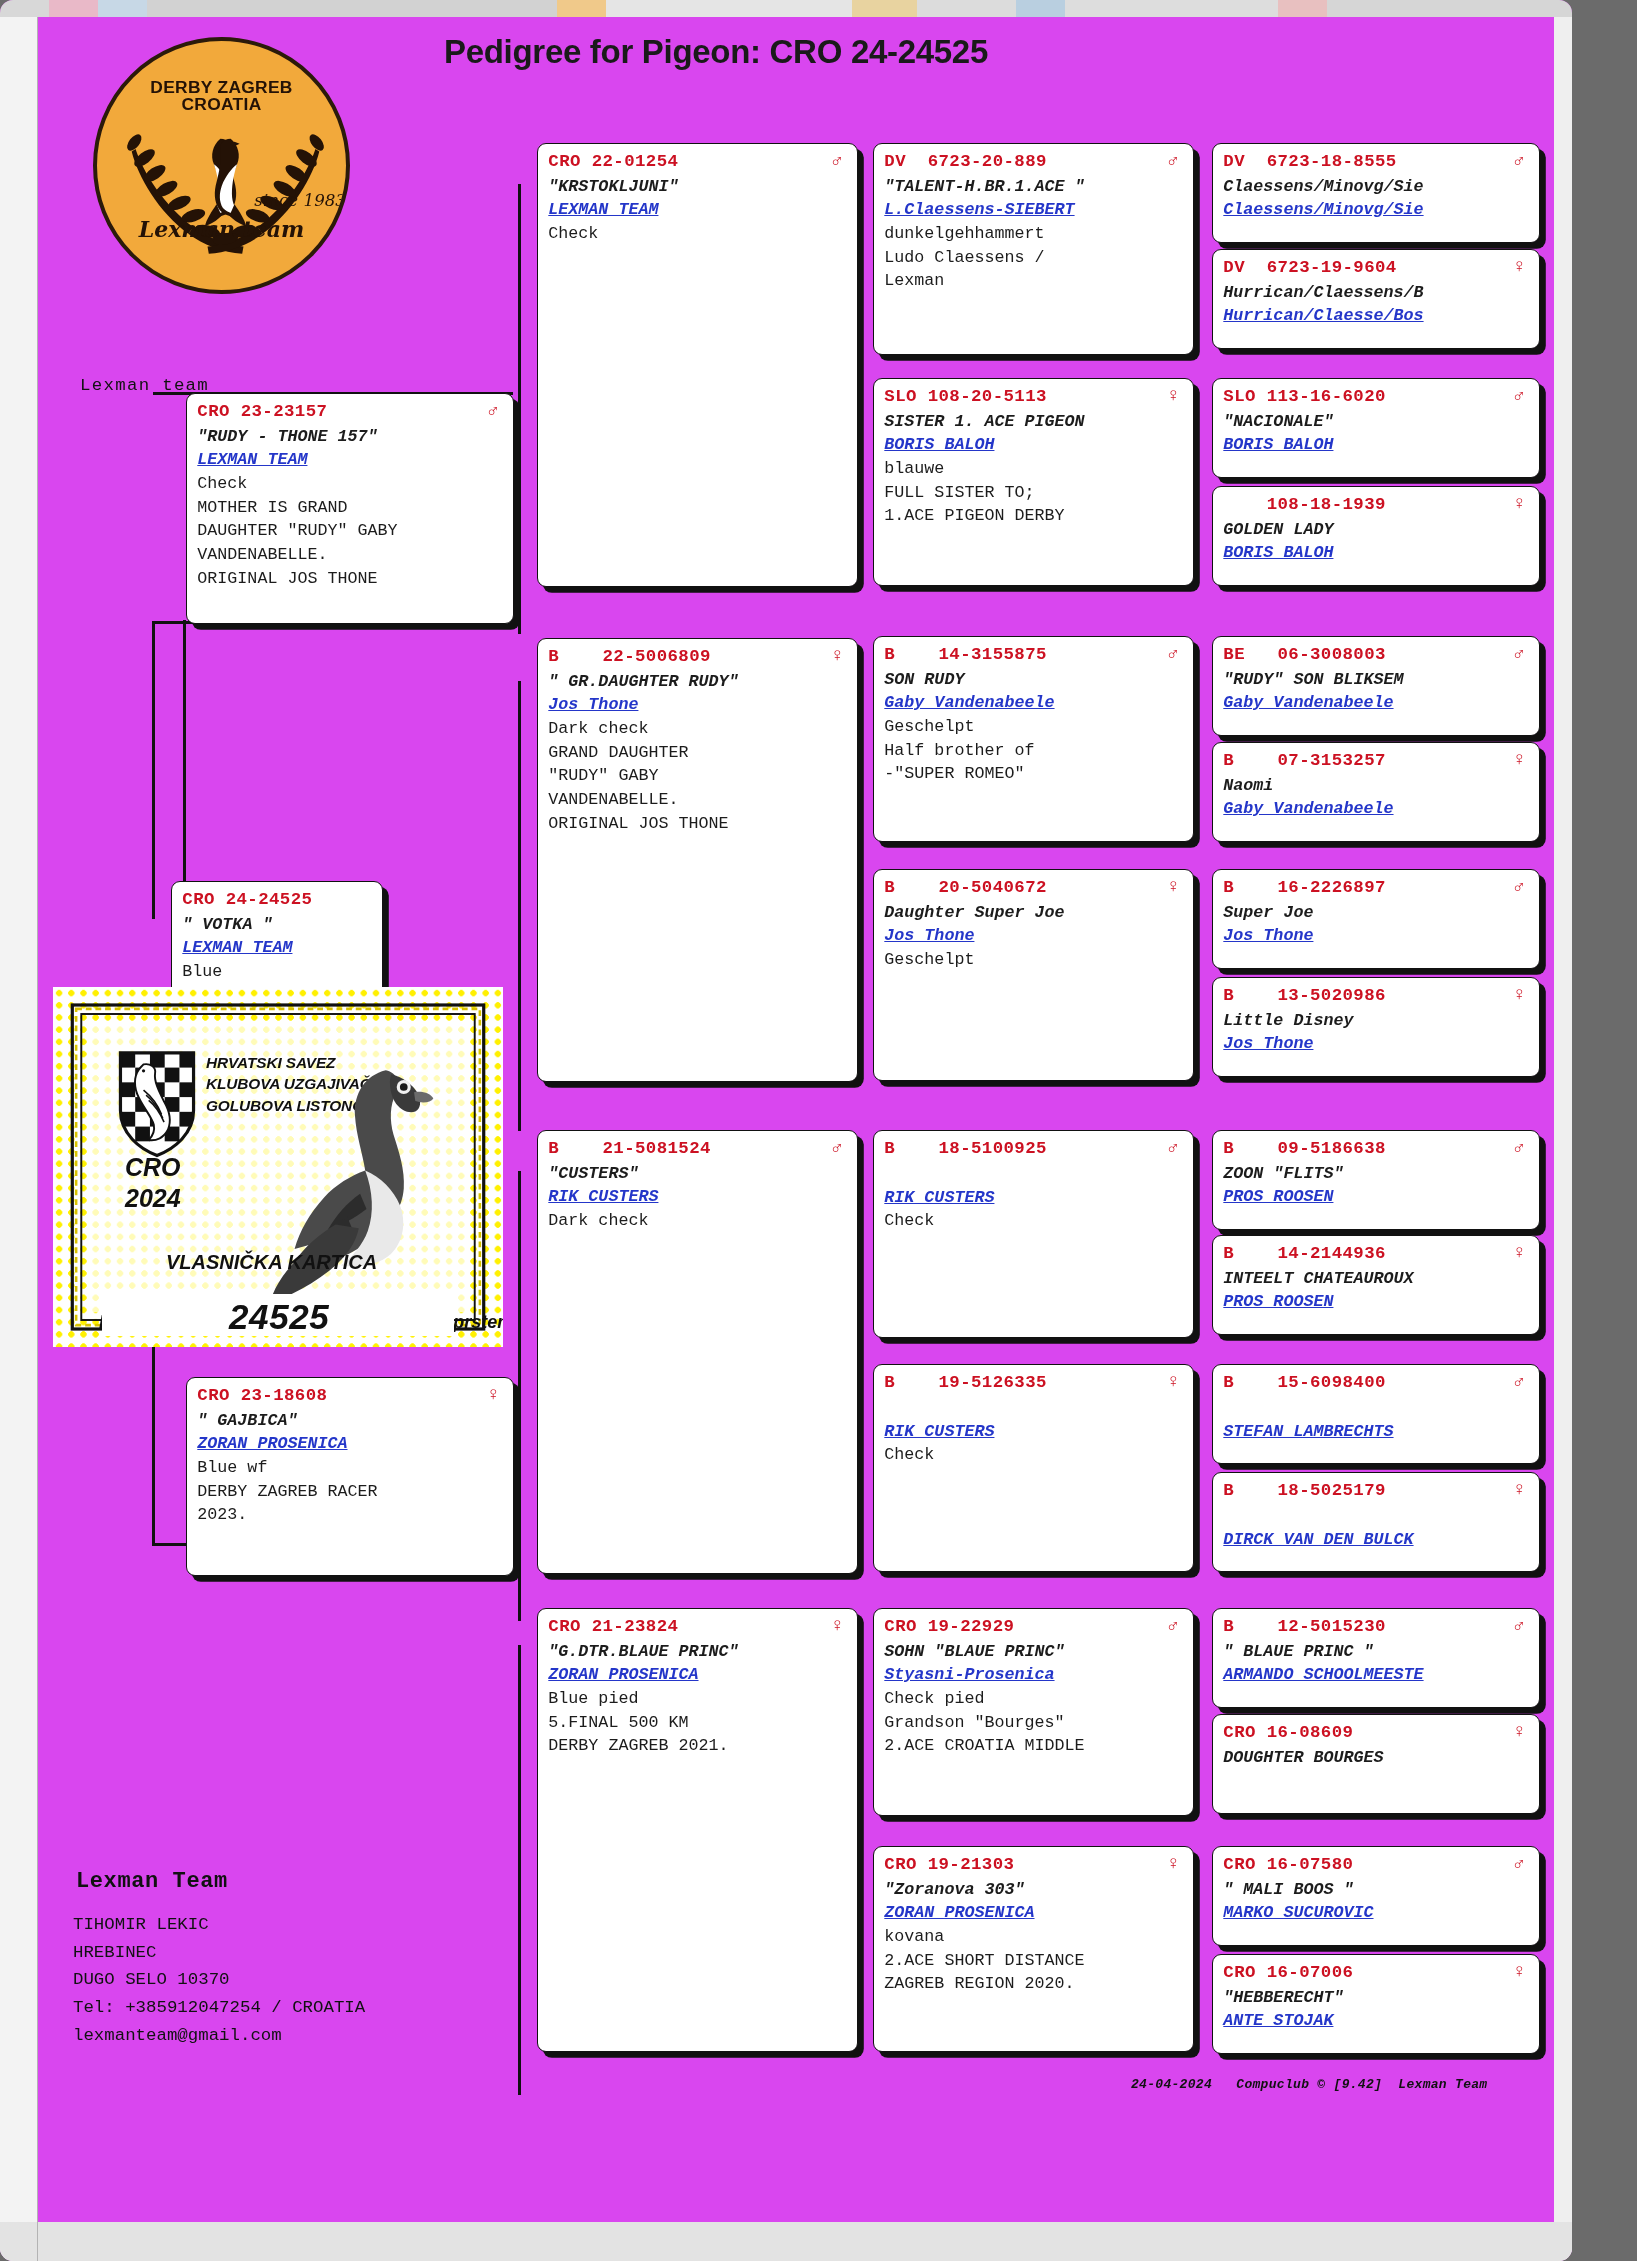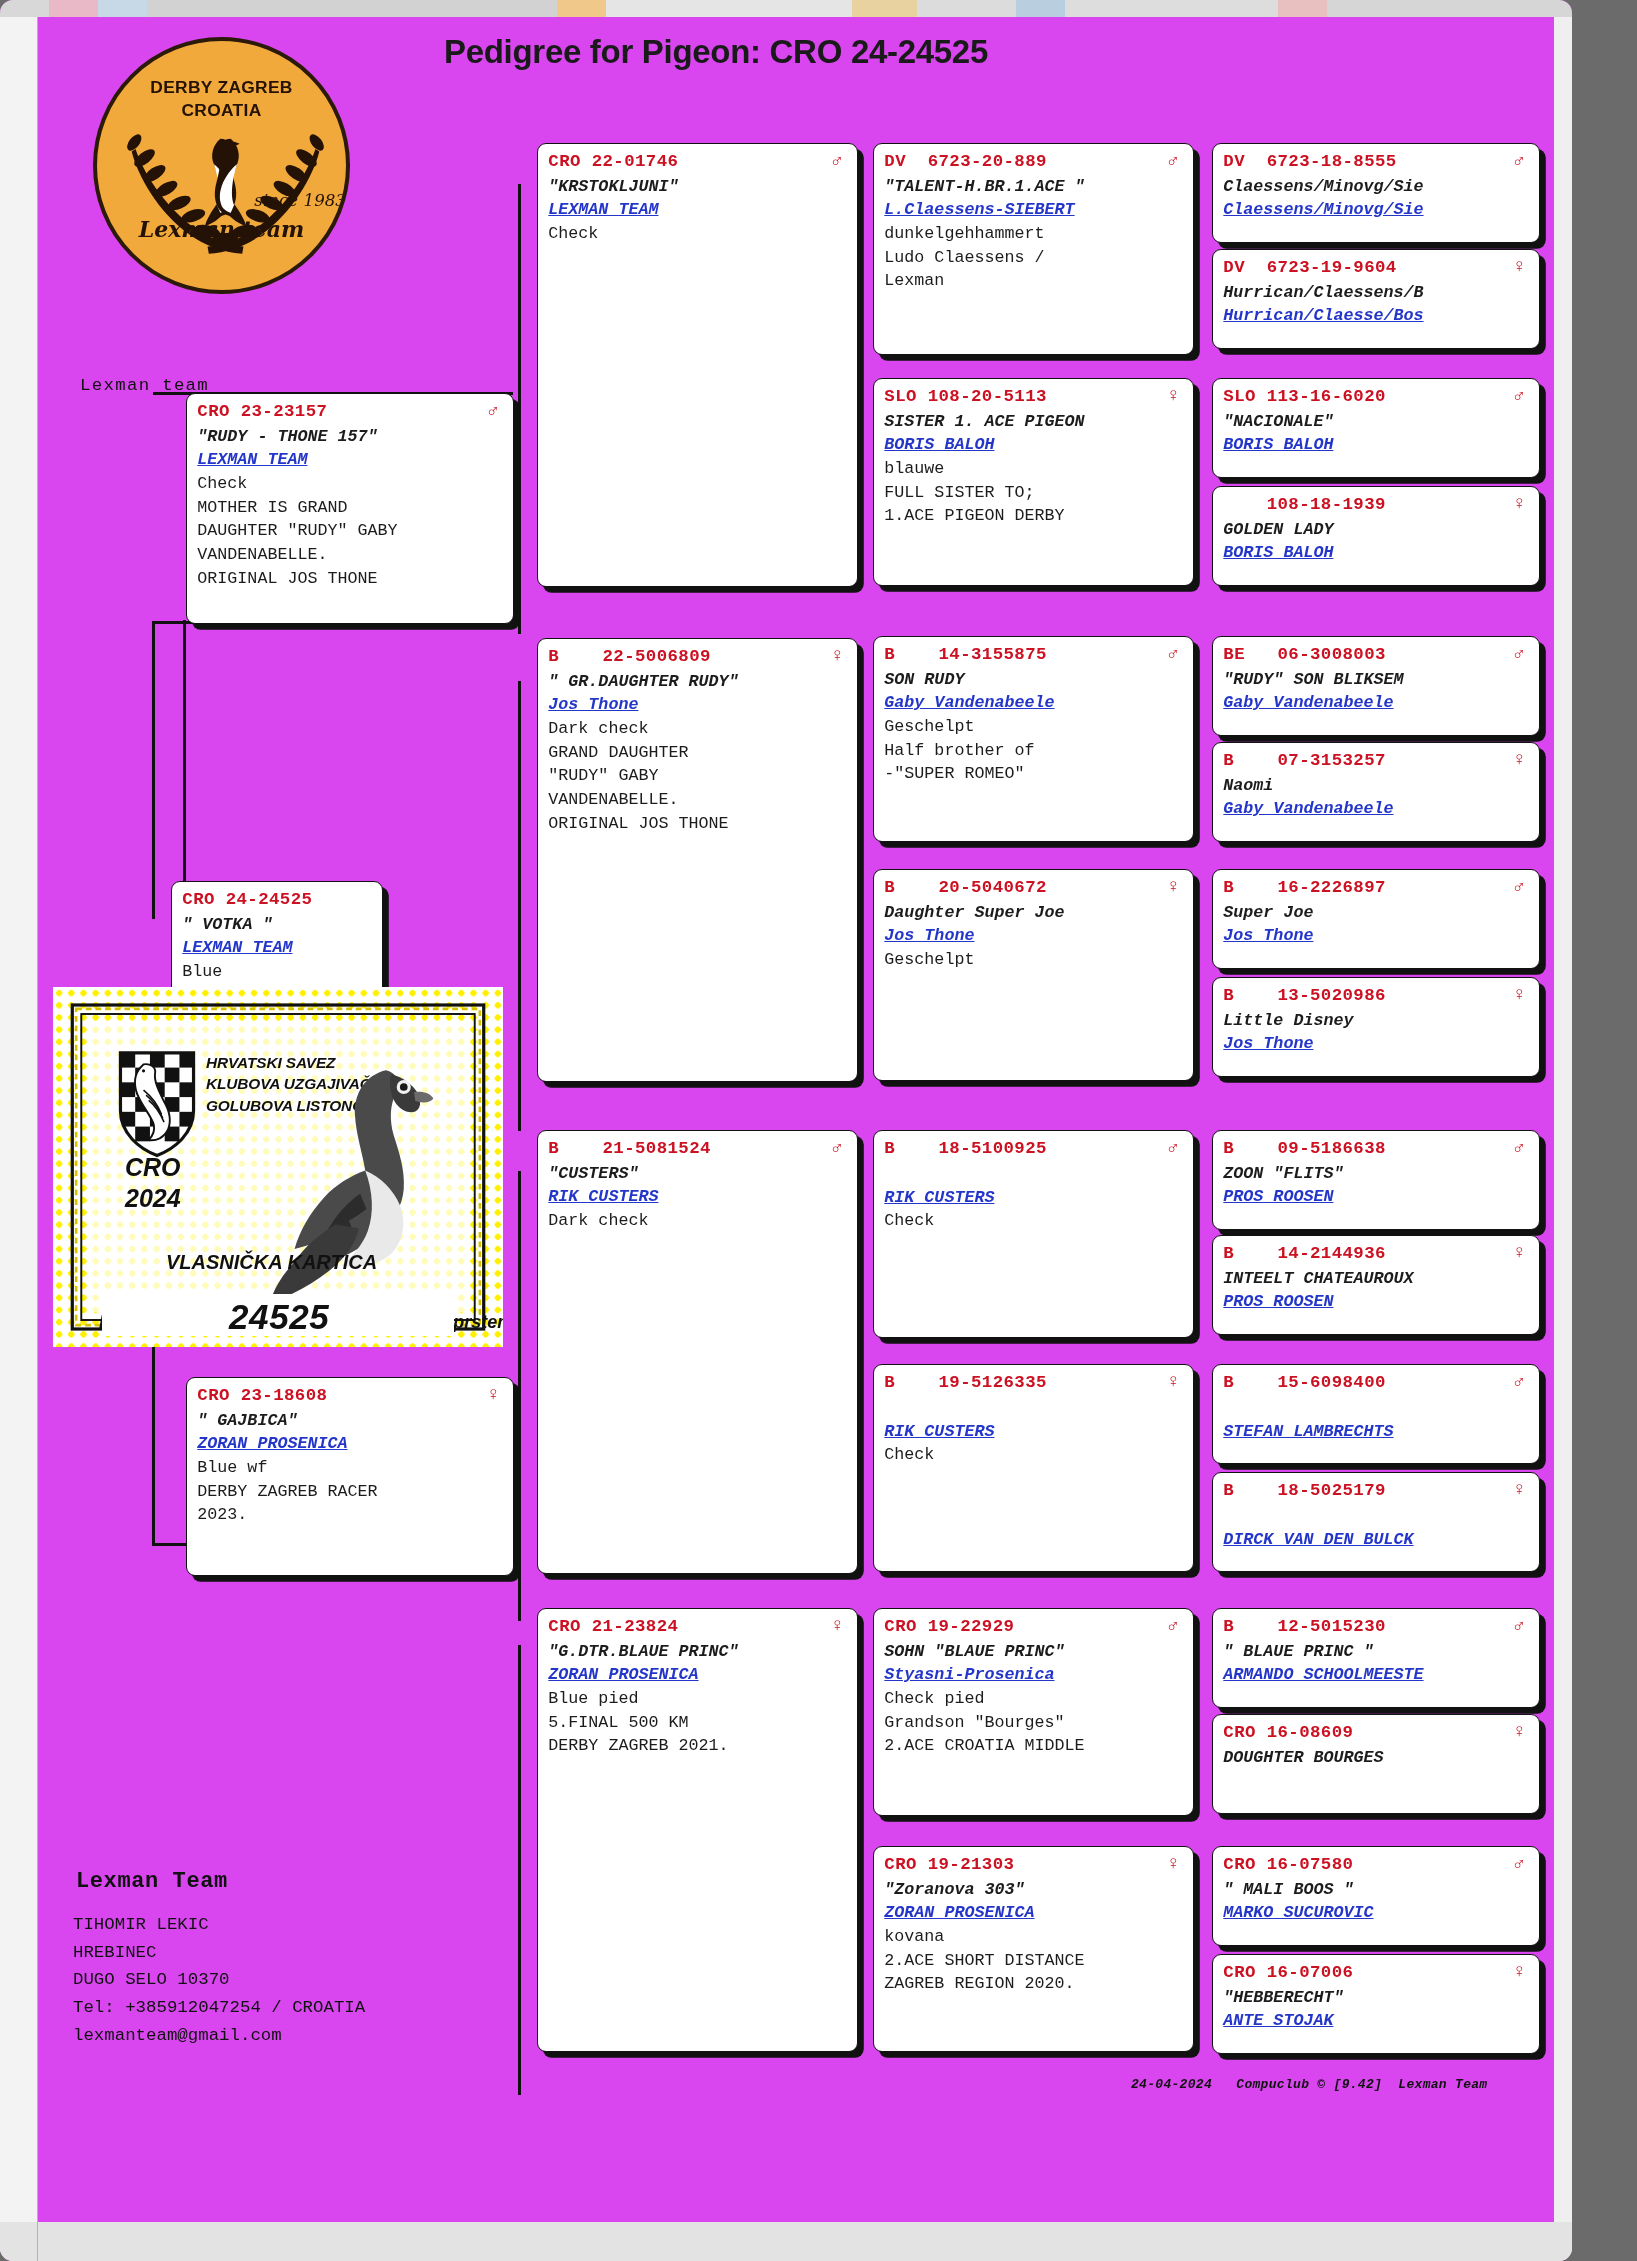--- a/index.html
+++ b/index.html
@@ -19,21 +19,21 @@
   
   .title{position:absolute;font-family:"Liberation Sans",sans-serif;font-weight:bold;
     font-size:33px;color:#1a1a1a;letter-spacing:-0.3px;white-space:nowrap;}
 
   
   .logo{position:absolute;border-radius:50%;background:#f2a93b;border:4.5px solid #2b1a0a;
     box-sizing:border-box;overflow:hidden;}
   .logo-t1,.logo-t2{position:absolute;width:100%;text-align:center;
     font-family:"Liberation Sans",sans-serif;font-weight:bold;color:#241206;}
   .logo-t1{top:36px;font-size:17.4px;letter-spacing:0.3px;}
-  .logo-t2{top:59px;font-size:17.4px;letter-spacing:0.3px;}
+  .logo-t2{top:53px;font-size:17.4px;letter-spacing:0.3px;}
   .logo-since{position:absolute;width:100%;text-align:right;top:149px;
     font-family:"DejaVu Serif",serif;font-style:italic;font-size:16.7px;color:#241206;}
   .logo-team{position:absolute;width:100%;text-align:center;top:175px;
     font-family:"DejaVu Serif",serif;font-style:italic;font-weight:bold;font-size:22px;color:#241206;}
 
   
   .card{position:absolute;box-sizing:border-box;background:#fff;border:1.9px solid #111;
     border-radius:9px;box-shadow:5.8px 5.8px 0 0 #111;padding:5.8px 0 0 10.3px;}
   .ring{font-size:17.4px;font-weight:bold;color:#cc1122;letter-spacing:0.4px;white-space:pre;line-height:1.42;}
   .nick{font-size:16.7px;font-style:italic;font-weight:bold;color:#1c1c1c;white-space:pre;line-height:1.42;}
@@ -188,21 +188,21 @@
     <div class="ring">CRO 23-18608</div>
     <div class="nick">" GAJBICA"</div>
     <div class="owner">ZORAN PROSENICA</div>
     <div class="note">Blue wf</div>
     <div class="note">DERBY ZAGREB RACER</div>
     <div class="note">2023.</div>
   </div>
 
   <div class="card" style="left:537px;top:143px;width:321px;height:444px;">
     <div class="sex">♂</div>
-    <div class="ring">CRO 22-01746</div>
+    <div class="ring">CRO 22-01254</div>
     <div class="nick">"KRSTOKLJUNI"</div>
     <div class="owner">LEXMAN TEAM</div>
     <div class="note">Check</div>
   </div>
 
   <div class="card" style="left:537px;top:638px;width:321px;height:444px;">
     <div class="sex">♀</div>
     <div class="ring">B    22-5006809</div>
     <div class="nick">" GR.DAUGHTER RUDY"</div>
     <div class="owner">Jos Thone</div>

